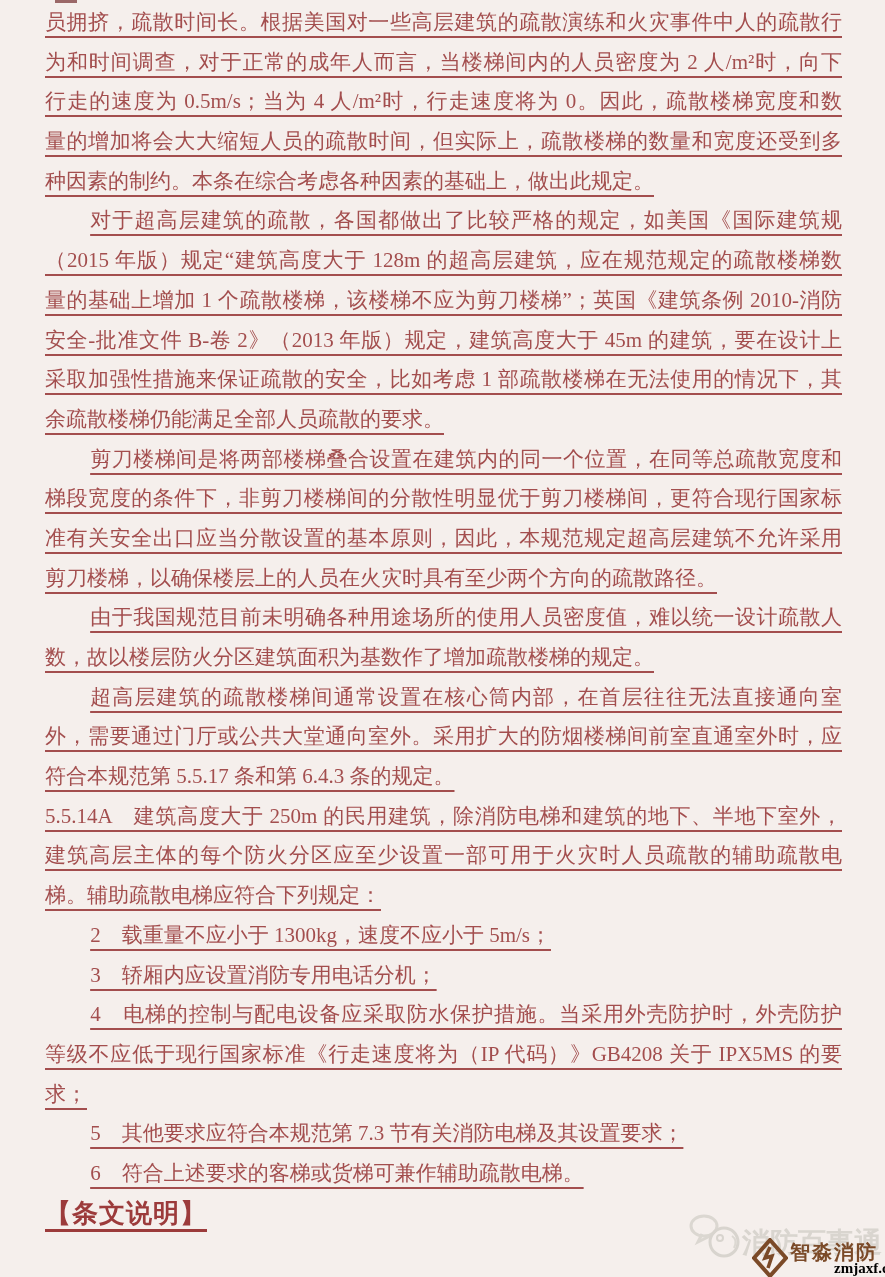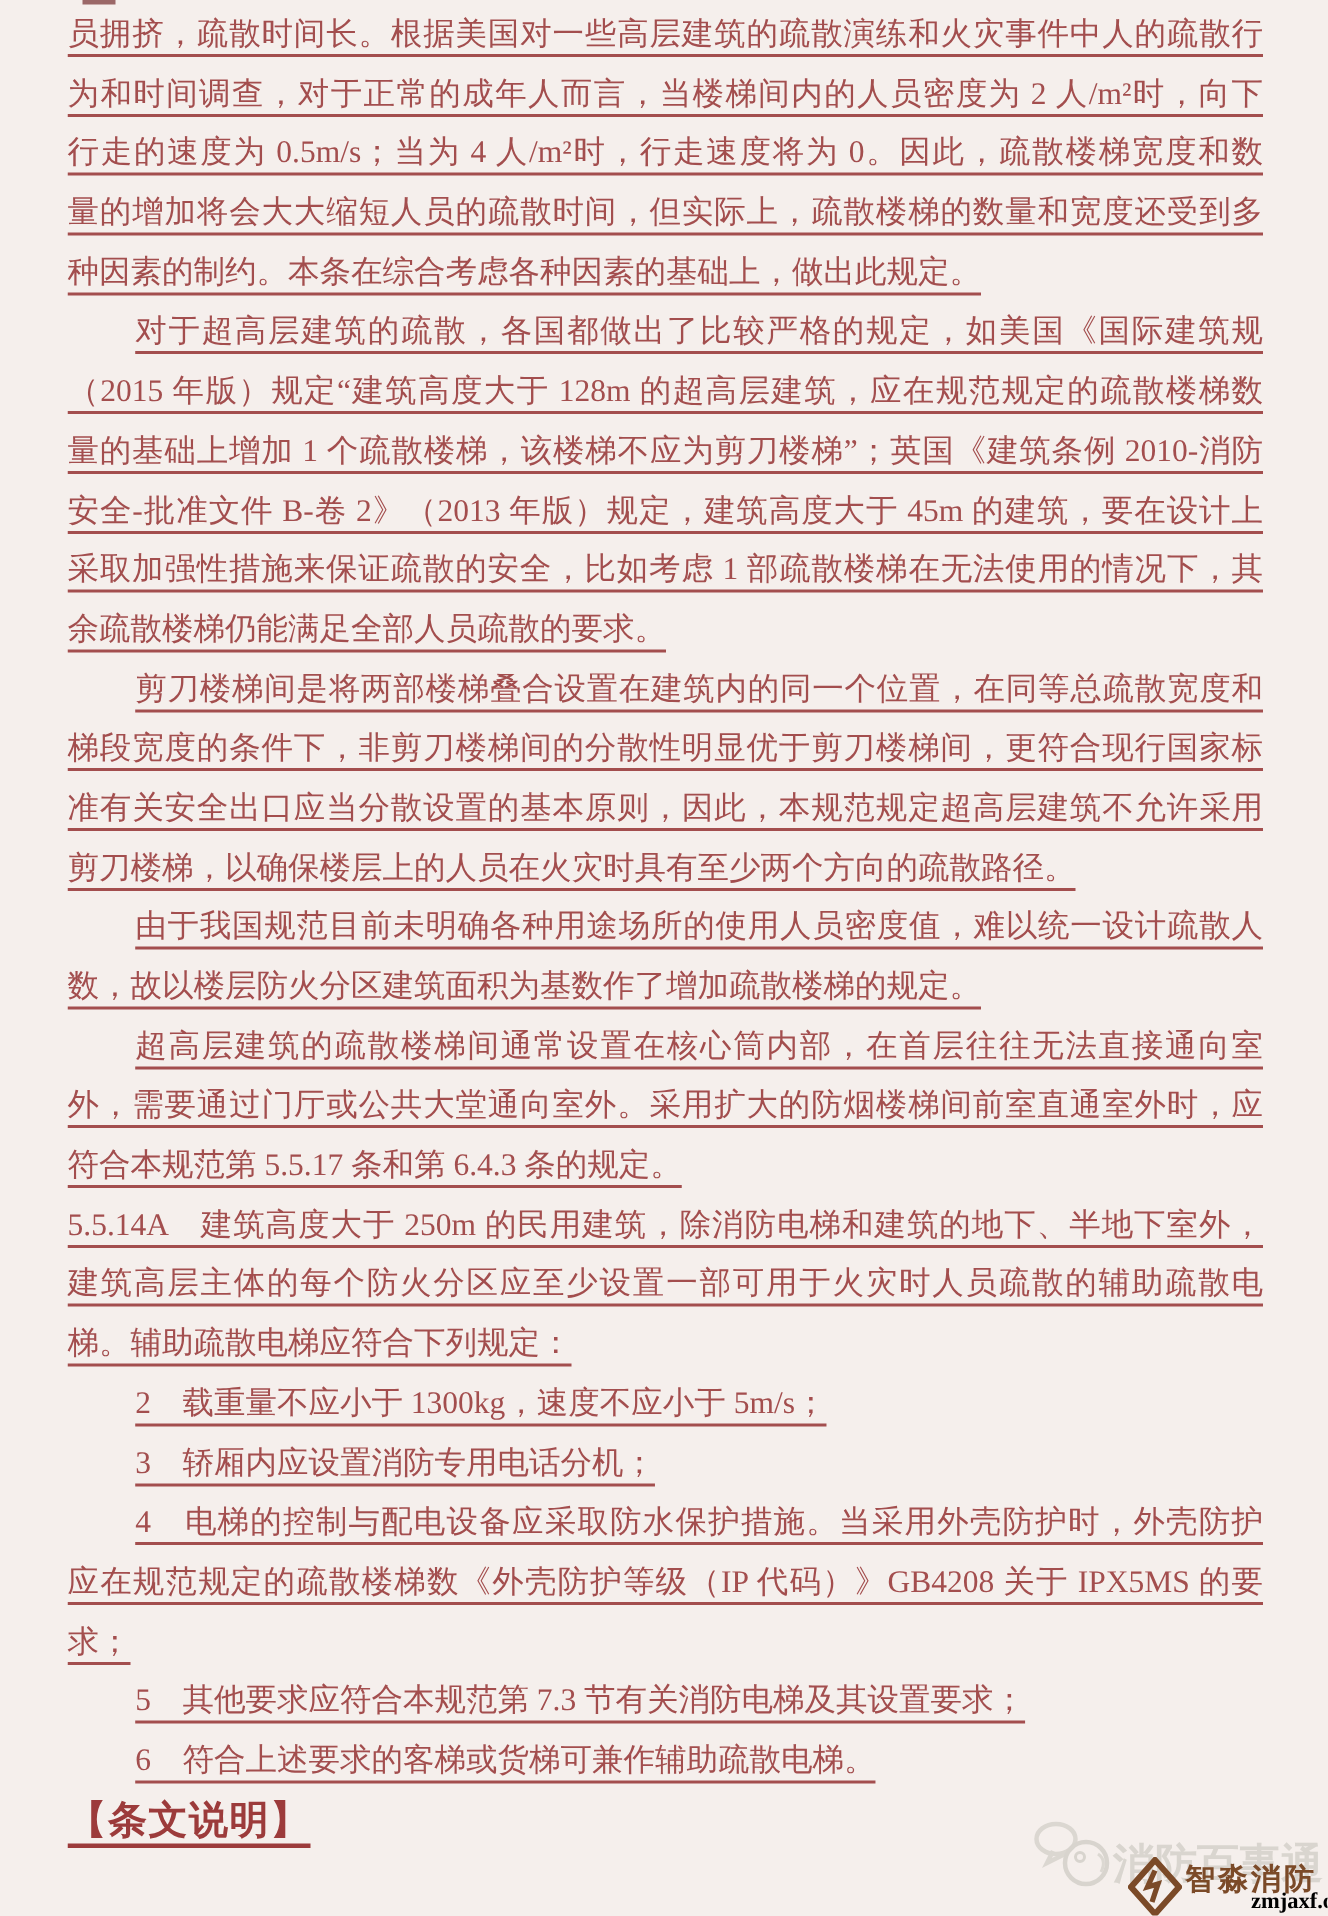--- a/index.html
+++ b/index.html
@@ -118,21 +118,21 @@
       <div class="line last">梯。辅助疏散电梯应符合下列规定：</div>
     </div>
     <div class="para indent">
       <div class="line first last">2　载重量不应小于 1300kg，速度不应小于 5m/s；</div>
     </div>
     <div class="para indent">
       <div class="line first last">3　轿厢内应设置消防专用电话分机；</div>
     </div>
     <div class="para indent">
       <div class="line first full">4　电梯的控制与配电设备应采取防水保护措施。当采用外壳防护时，外壳防护</div>
-      <div class="line full">应在规范规定的疏散楼梯数《外壳防护等级（IP 代码）》GB4208 关于 IPX5MS 的要</div>
+      <div class="line full">等级不应低于现行国家标准《行走速度将为（IP 代码）》GB4208 关于 IPX5MS 的要</div>
       <div class="line last">求；</div>
     </div>
     <div class="para indent">
       <div class="line first last">5　其他要求应符合本规范第 7.3 节有关消防电梯及其设置要求；</div>
     </div>
     <div class="para indent">
       <div class="line first last">6　符合上述要求的客梯或货梯可兼作辅助疏散电梯。</div>
     </div>
     <div class="para heading">
       <div class="line first last">【条文说明】</div>

